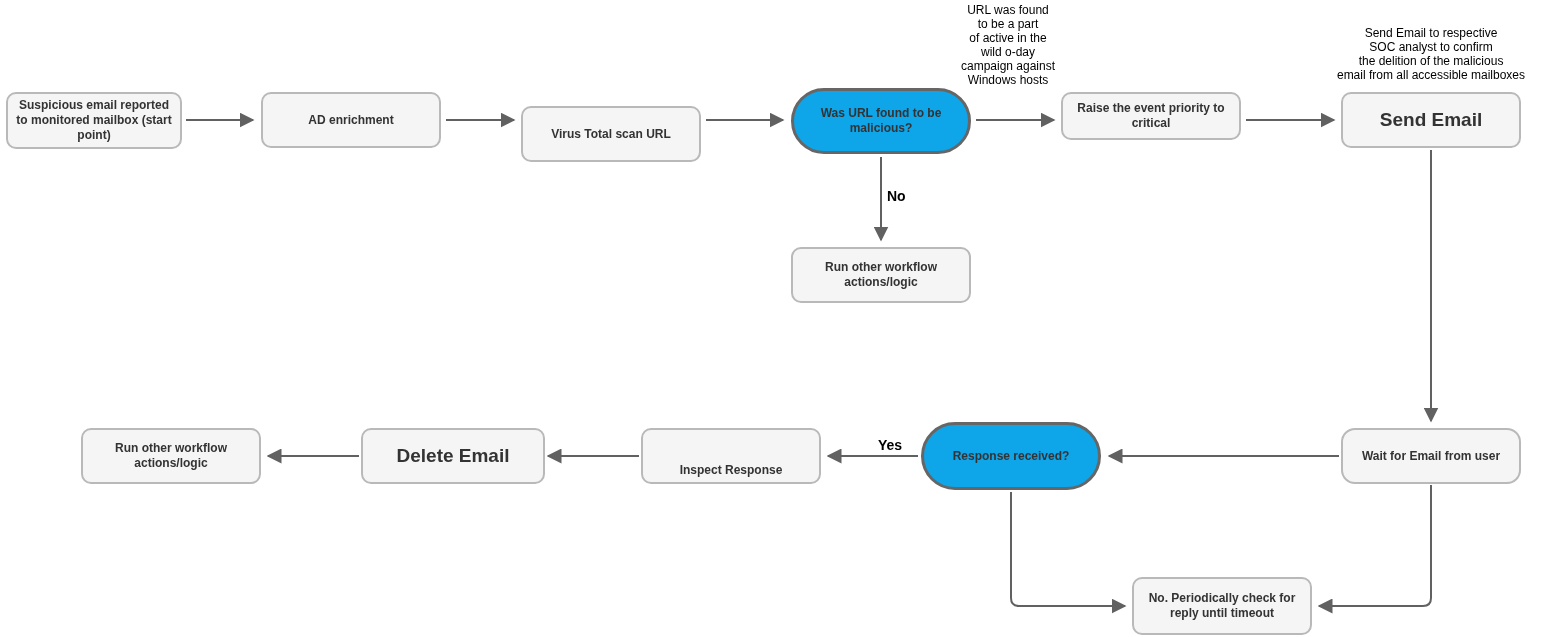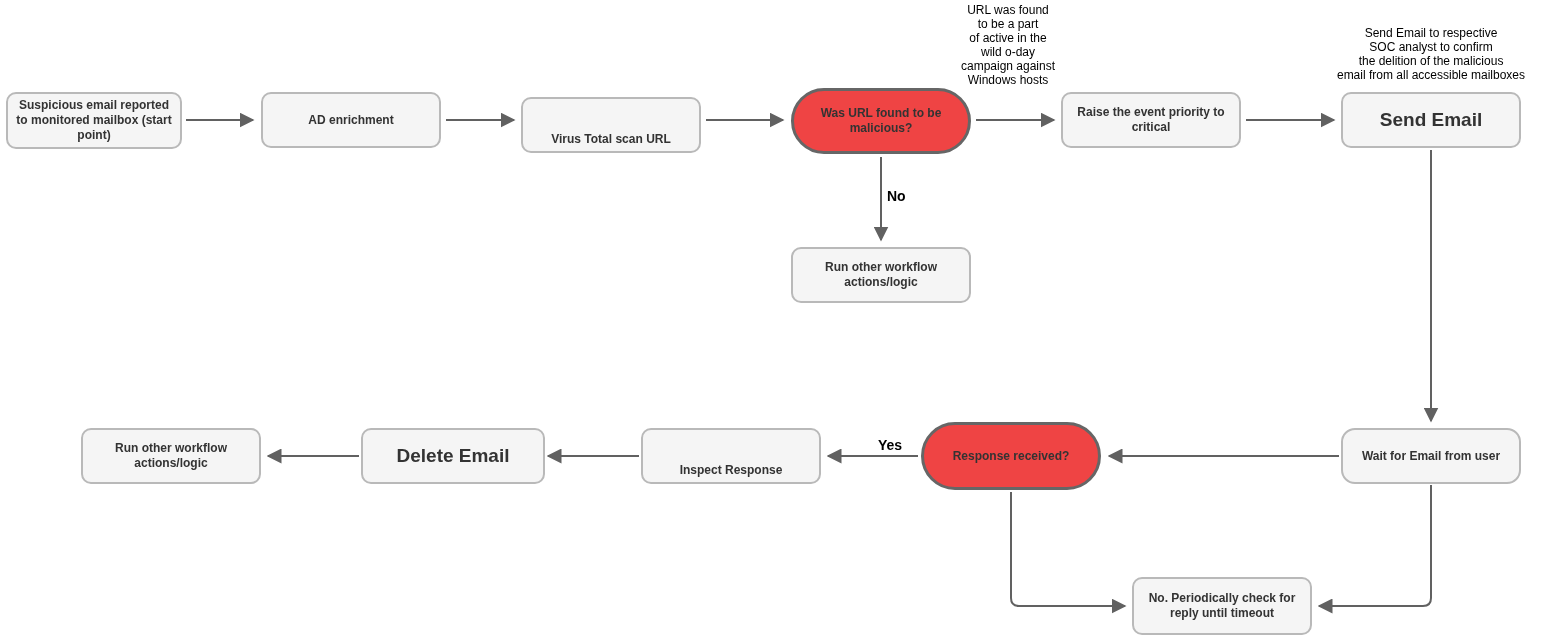--- a/index.html
+++ b/index.html
@@ -18,21 +18,21 @@
     border-radius:10px;
     display:flex;align-items:center;justify-content:center;
     text-align:center;
     font-weight:bold;font-size:12px;line-height:1.25;
     color:#333333;
     padding:4px 6px;
     box-sizing:border-box;
     cursor:default;
   }
   .node.decision{
-    background:#ef4444;
+    background:#0ea5e9;
     border:3px solid #666666;
     border-radius:36px;
   }
   .node.emphasis{font-size:19px;}
   .annotation{
     position:absolute;
     text-align:center;
     font-size:12px;line-height:1.16;
     color:#000000;
     white-space:pre-line;
@@ -85,27 +85,27 @@
 
   <div class="edge-label" style="left:887px;top:188px;">No</div>
   <div class="edge-label" style="left:878px;top:437px;">Yes</div>
 
   <div class="node" style="left:6px;top:92px;width:176px;height:57px;">
     <span>Suspicious email reported to monitored mailbox (start point)</span>
   </div>
   <div class="node" style="left:261px;top:92px;width:180px;height:56px;">
     <span>AD enrichment</span>
   </div>
-  <div class="node" style="left:521px;top:97px;width:180px;height:56px;align-items:flex-end;">
+  <div class="node" style="left:521px;top:106px;width:180px;height:56px;">
     <span>Virus Total scan URL</span>
   </div>
   <div class="node decision" style="left:791px;top:88px;width:180px;height:66px;">
     <span>Was URL found to be malicious?</span>
   </div>
-  <div class="node" style="left:1061px;top:92px;width:180px;height:56px;">
+  <div class="node" style="left:1061px;top:92px;width:180px;height:48px;">
     <span>Raise the event priority to critical</span>
   </div>
   <div class="node emphasis" style="left:1341px;top:92px;width:180px;height:56px;">
     <span>Send Email</span>
   </div>
 
   <div class="node" style="left:791px;top:247px;width:180px;height:56px;">
     <span>Run other workflow actions/logic</span>
   </div>
 

